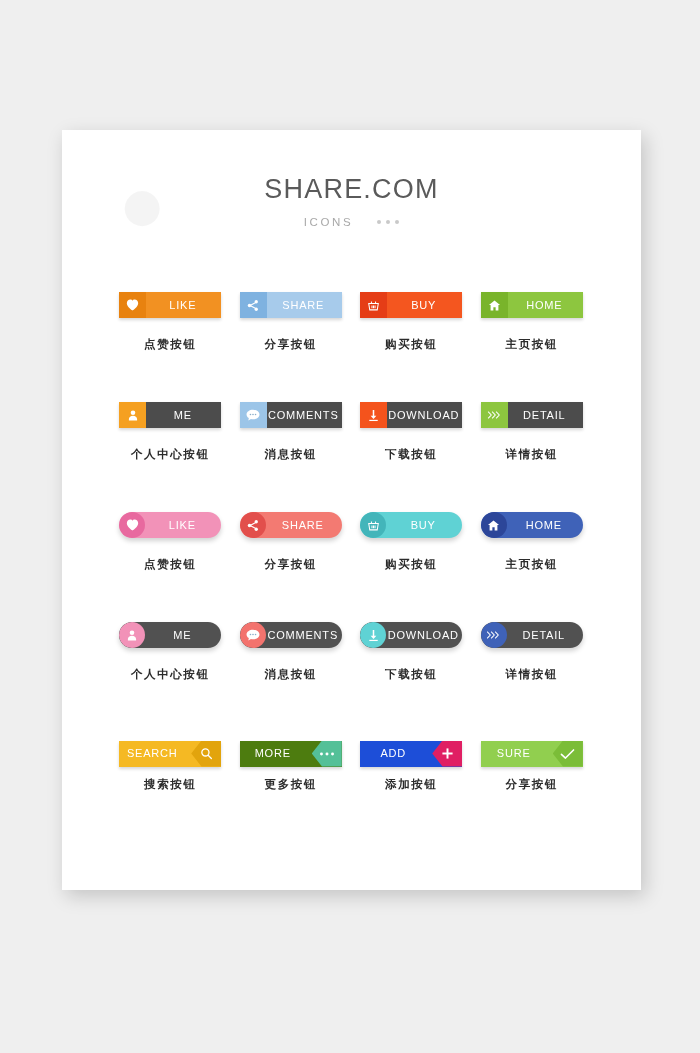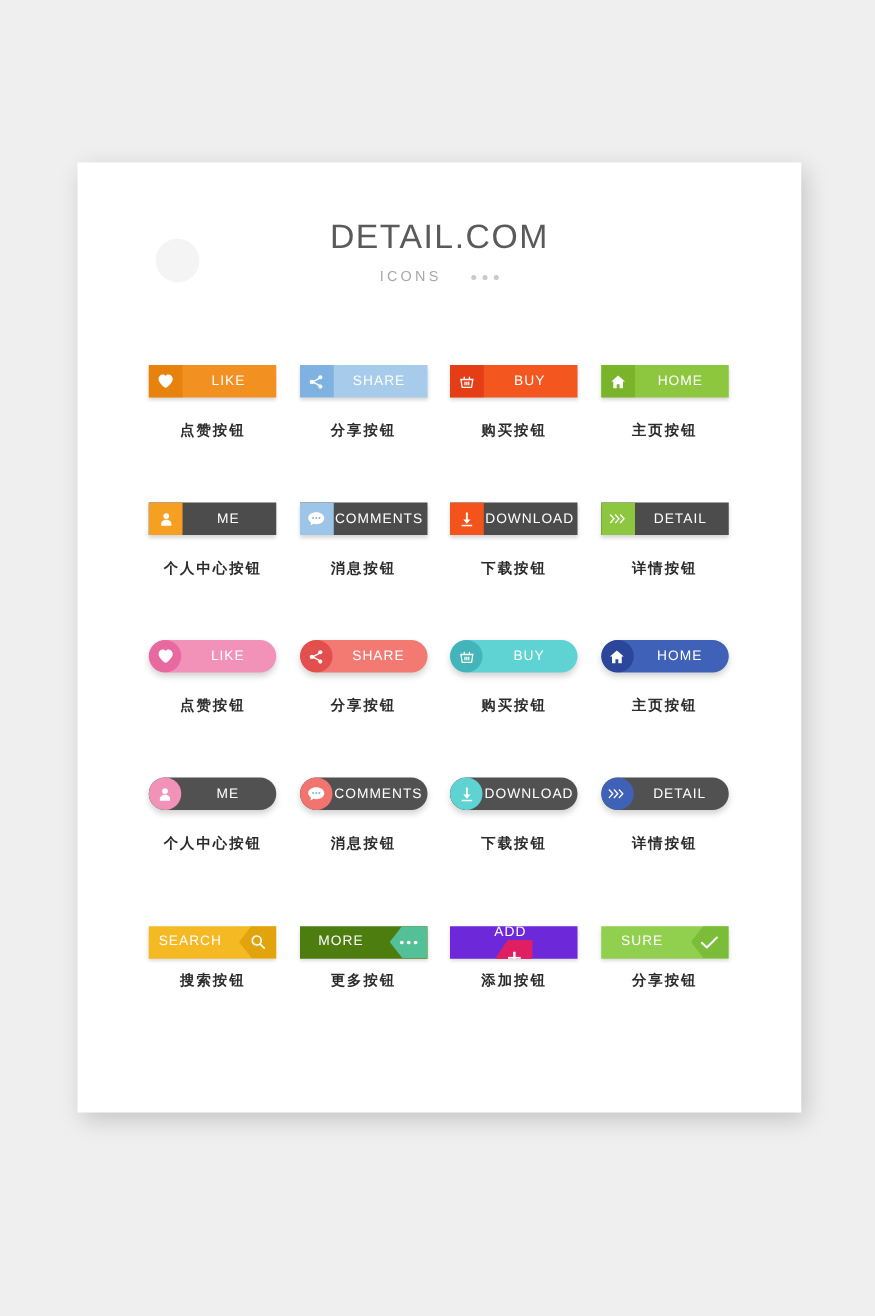--- a/index.html
+++ b/index.html
@@ -160,21 +160,21 @@
   }
 </style>
 </head>
 <body>
 
 <div class="card">
 
   <div class="wm" style="left:58px; top:48px;">●</div>
 
   <div class="header">
-    <div class="brand">DETAIL.COM</div>
+    <div class="brand">SHARE.COM</div>
     <div class="subwrap">
       <span class="subtitle">ICONS</span>
       <span class="dots">
           <i></i>
           <i></i>
           <i></i>
         </span>
     </div>
   </div>
 
@@ -476,21 +476,21 @@
                   </g>
                 </svg>
               </span>
               <span class="lbl">MORE</span>
             </div>
           </div>
           <div class="caption">更多按钮</div>
         </div>
         <div class="cell">
           <div class="btn-wrap">
-            <div class="btn arrow" style="background: #6d28d9; flex-direction: column;">
+            <div class="btn arrow" style="background: #1d4ed8;">
               <span class="ico" style="background: rgb(224, 31, 99);">
                 <svg width="13" height="13" viewBox="0 0 24 24">
                   <g fill="#fff">
                     <rect x="10.2" y="2.6" width="3.6" height="18.8"></rect>
                     <rect x="2.6" y="10.2" width="18.8" height="3.6"></rect>
                   </g>
                 </svg>
               </span>
               <span class="lbl">ADD</span>
             </div>

